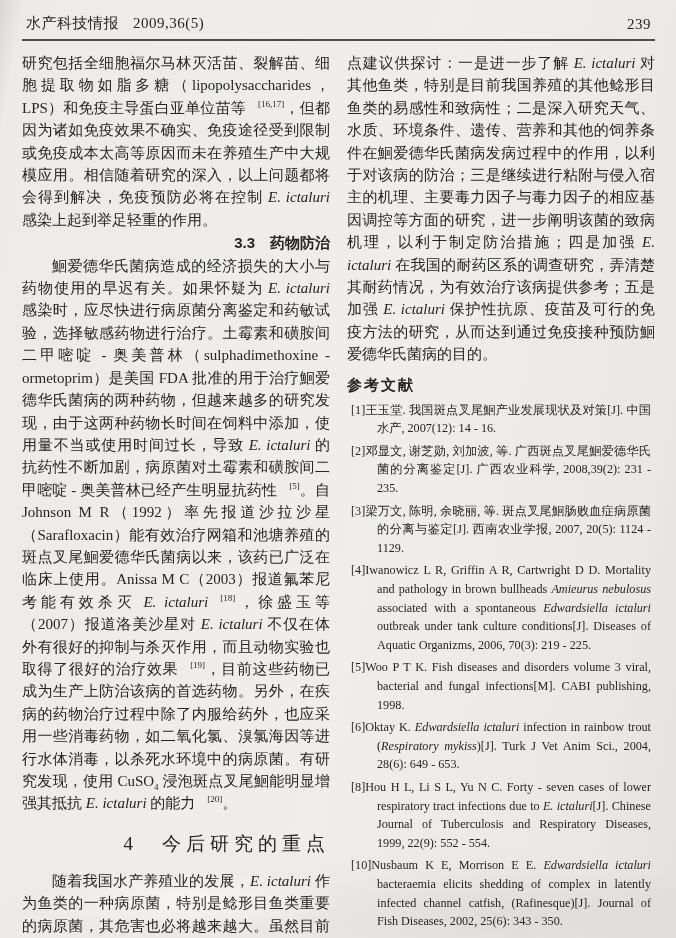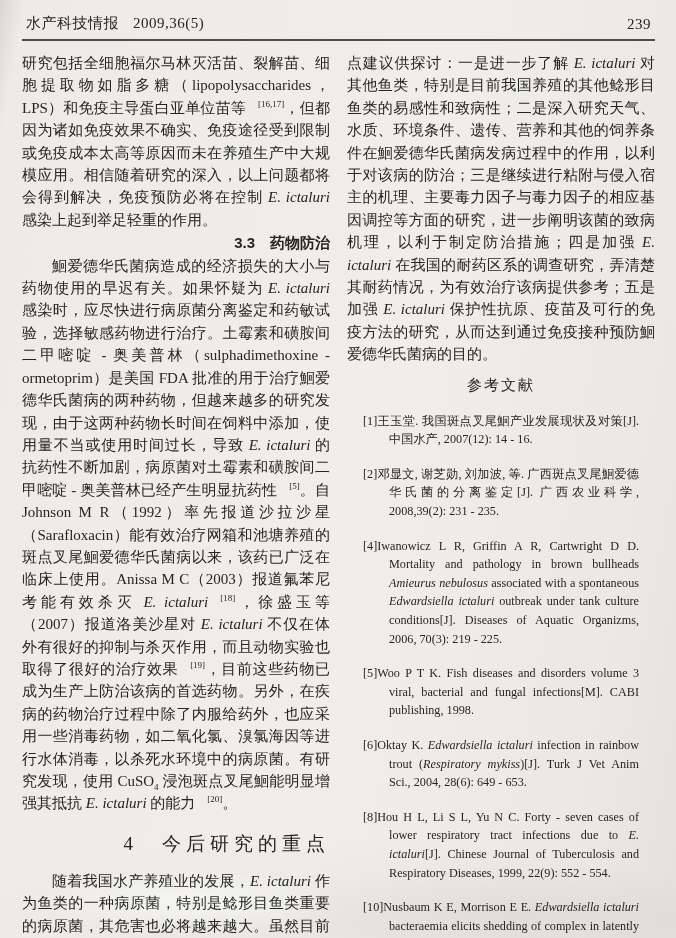--- a/index.html
+++ b/index.html
@@ -35,26 +35,26 @@
   h4.sub-heading{
     margin:1px 0 0 0;font-size:15px;line-height:22.4px;font-weight:bold;
     font-family:"Liberation Sans","DejaVu Sans",sans-serif;
     text-align:right;
   }
   h2.section-heading{
     margin:16px 0 13px 0;font-weight:normal;font-size:19px;line-height:26px;
     letter-spacing:5px;text-align:right;
   }
   h4.refs-heading{
-    margin:8px 0 5px 0;font-size:15px;line-height:22px;font-weight:normal;text-align:center;
+    margin:8px 0 5px 0;font-size:15px;line-height:22px;font-weight:bold;text-align:left;
     font-family:"Liberation Sans","DejaVu Sans",sans-serif;
     letter-spacing:2px;
   }
   .refs{font-size:12.2px;line-height:18.6px;text-align:justify;}
-  .ref-item{padding-left:26px;text-indent:-26px;margin:16px;}
+  .ref-item{padding-left:26px;text-indent:-26px;margin:4px;}
 </style>
 </head>
 <body>
 
 <div class="page">
 
   <div class="header">
     <span>
       <span>水产科技情报</span><span class="issue">2009,36(5)</span>
     </span>
@@ -70,20 +70,21 @@
       <h2 class="section-heading">4　今后研究的重点</h2>
       <p class="body-par indent">随着我国水产养殖业的发展，<i>E. ictaluri</i> 作为鱼类的一种病原菌，特别是鲶形目鱼类重要的病原菌，其危害也必将越来越大。虽然目前国内外学者广泛开展了  和鮰爱德华氏菌病的研究，对诊断、治疗和预防该病提供了重要的参考，但仍有诸多的问题尚不清楚，给该病的防治带来了一定困难。为此，对今后的研究重点提出几</p>
     </div>
 
     <div class="col">
       <p class="body-par">点建议供探讨：一是进一步了解 <i>E. ictaluri</i> 对其他鱼类，特别是目前我国养殖的其他鲶形目鱼类的易感性和致病性；二是深入研究天气、水质、环境条件、遗传、营养和其他的饲养条件在鮰爱德华氏菌病发病过程中的作用，以利于对该病的防治；三是继续进行粘附与侵入宿主的机理、主要毒力因子与毒力因子的相应基因调控等方面的研究，进一步阐明该菌的致病机理，以利于制定防治措施；四是加强 <i>E. ictaluri</i> 在我国的耐药区系的调查研究，弄清楚其耐药情况，为有效治疗该病提供参考；五是加强 <i>E. ictaluri</i> 保护性抗原、疫苗及可行的免疫方法的研究，从而达到通过免疫接种预防鮰爱德华氏菌病的目的。</p>
       <h4 class="refs-heading">参考文献</h4>
       <div class="refs">
           <div class="ref-item">[1]王玉堂. 我国斑点叉尾鮰产业发展现状及对策[J]. 中国水产, 2007(12): 14 - 16.</div>
           <div class="ref-item">[2]邓显文, 谢芝勋, 刘加波, 等. 广西斑点叉尾鮰爱德华氏菌的分离鉴定[J]. 广西农业科学, 2008,39(2): 231 - 235.</div>
+          <div class="ref-item">[3]梁万文, 陈明, 余晓丽, 等. 斑点叉尾鮰肠败血症病原菌的分离与鉴定[J]. 西南农业学报, 2007, 20(5): 1124 - 1129.</div>
           <div class="ref-item">[4]Iwanowicz L R, Griffin A R, Cartwright D D. Mortality and pathology in brown bullheads <i>Amieurus nebulosus</i> associated with a spontaneous <i>Edwardsiella ictaluri</i> outbreak under tank culture conditions[J]. Diseases of Aquatic Organizms, 2006, 70(3): 219 - 225.</div>
           <div class="ref-item">[5]Woo P T K. Fish diseases and disorders volume 3 viral, bacterial and fungal infections[M]. CABI publishing, 1998.</div>
           <div class="ref-item">[6]Oktay K. <i>Edwardsiella ictaluri</i> infection in rainbow trout (<i>Respiratory mykiss</i>)[J]. Turk J Vet Anim Sci., 2004, 28(6): 649 - 653.</div>
           <div class="ref-item">[8]Hou H L, Li S L, Yu N C. Forty - seven cases of lower respiratory tract infections due to <i>E. ictaluri</i>[J]. Chinese Journal of Tuberculosis and Respiratory Diseases, 1999, 22(9): 552 - 554.</div>
           <div class="ref-item">[10]Nusbaum K E, Morrison E E. <i>Edwardsiella ictaluri</i> bacteraemia elicits shedding of  complex in latently infected channel catfish,  (Rafinesque)[J]. Journal of Fish Diseases, 2002, 25(6): 343 - 350.</div>
         </div>
     </div>
 
   </div>
 </div>

